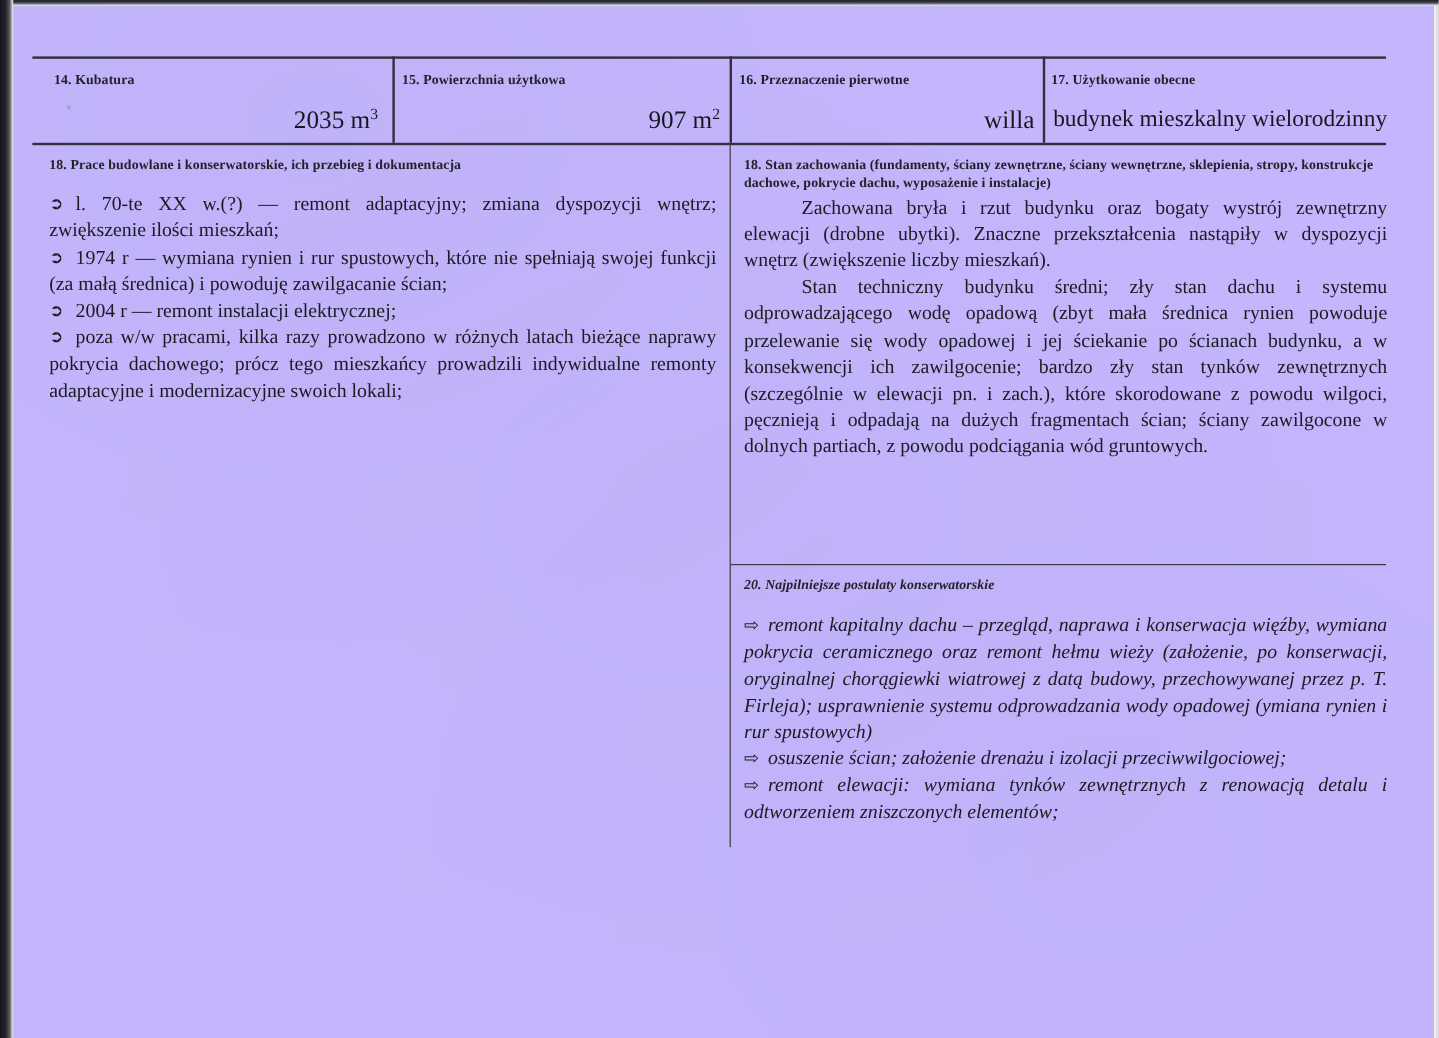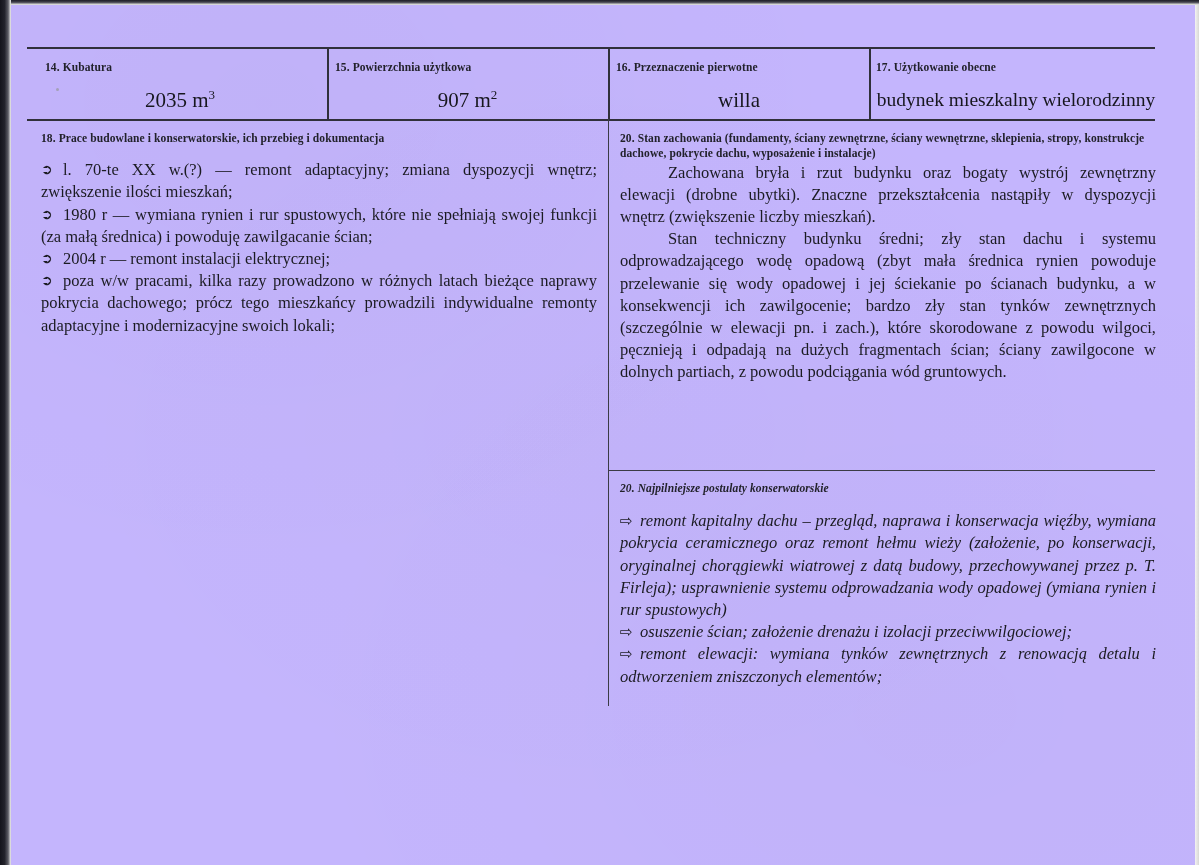--- a/index.html
+++ b/index.html
@@ -88,21 +88,21 @@
     font-family: "Liberation Serif", serif;
     font-size: 11.5px;
     line-height: 1.33;
     font-weight: 600;
     letter-spacing: 0.1px;
     color: #22222b;
   }
   .cell-value {
     font-size: 21px;
     line-height: 1.2;
-    text-align: center;
+    text-align: right;
     margin-top: 13px;
     color: #17171e;
   }
   .cell-value sup {
     font-size: 0.62em;
     vertical-align: super;
     line-height: 0;
   }
   .cell-value.smaller { font-size: 19.5px; }
 
@@ -189,28 +189,28 @@
 
   <div class="cell" style="left:876px; top:60px; width:280px;">
     <div class="cell-caption">17. Użytkowanie obecne</div>
     <div class="cell-value smaller">budynek mieszkalny wielorodzinny</div>
   </div>
 
   <div class="cell" style="left:41px; top:131px; width:556px;">
     <div class="cell-caption">18. Prace budowlane i konserwatorskie, ich przebieg i dokumentacja</div>
     <div class="body-text" style="margin-top:13px;">
       <p class="bullet-line"><span class="bullet-glyph filled">➲</span><span>l. 70-te XX w.(?)  — remont adaptacyjny; zmiana dyspozycji wnętrz; zwiększenie ilości mieszkań;</span></p>
-      <p class="bullet-line"><span class="bullet-glyph filled">➲</span><span>1980 r — wymiana rynien i rur spustowych, które nie spełniają swojej funkcji (za małą średnica) i powoduję zawilgacanie ścian;</span></p>
+      <p class="bullet-line"><span class="bullet-glyph filled">➲</span><span>1974 r — wymiana rynien i rur spustowych, które nie spełniają swojej funkcji (za małą średnica) i powoduję zawilgacanie ścian;</span></p>
       <p class="bullet-line"><span class="bullet-glyph filled">➲</span><span>2004 r — remont instalacji elektrycznej;</span></p>
       <p class="bullet-line"><span class="bullet-glyph filled">➲</span><span>poza w/w pracami, kilka razy prowadzono w różnych latach bieżące naprawy pokrycia dachowego; prócz tego mieszkańcy prowadzili indywidualne remonty adaptacyjne i modernizacyjne swoich lokali;</span></p>
     </div>
   </div>
 
   <div class="cell" style="left:620px; top:131px; width:536px;">
-    <div class="cell-caption">20. Stan zachowania (fundamenty, ściany zewnętrzne, ściany wewnętrzne, sklepienia, stropy, konstrukcje dachowe, pokrycie dachu, wyposażenie i instalacje)</div>
+    <div class="cell-caption">18. Stan zachowania (fundamenty, ściany zewnętrzne, ściany wewnętrzne, sklepienia, stropy, konstrukcje dachowe, pokrycie dachu, wyposażenie i instalacje)</div>
     <div class="body-text" style="">
       <p class="para">Zachowana bryła i rzut budynku oraz bogaty wystrój zewnętrzny elewacji (drobne ubytki). Znaczne przekształcenia nastąpiły w dyspozycji wnętrz (zwiększenie liczby mieszkań).</p>
       <p class="para">Stan techniczny budynku średni; zły stan dachu i systemu odprowadzającego wodę opadową (zbyt mała średnica rynien powoduje przelewanie się wody opadowej i jej ściekanie po ścianach budynku, a w konsekwencji ich zawilgocenie; bardzo zły stan tynków zewnętrznych (szczególnie w elewacji pn. i zach.), które skorodowane z powodu wilgoci, pęcznieją i odpadają na dużych fragmentach ścian; ściany zawilgocone  w dolnych partiach, z powodu podciągania wód gruntowych.</p>
     </div>
   </div>
 
   <div class="cell" style="left:620px; top:481px; width:536px;font-style:italic;">
     <div class="cell-caption">20. Najpilniejsze postulaty konserwatorskie</div>
     <div class="body-text" style="margin-top:14px;">
       <p class="bullet-line"><span class="bullet-glyph hollow">⇨</span><span>remont kapitalny dachu – przegląd, naprawa i konserwacja więźby, wymiana pokrycia ceramicznego oraz remont hełmu wieży (założenie, po konserwacji, oryginalnej chorągiewki wiatrowej z datą budowy, przechowywanej przez p. T. Firleja); usprawnienie systemu odprowadzania wody opadowej (ymiana rynien i rur spustowych)</span></p>

